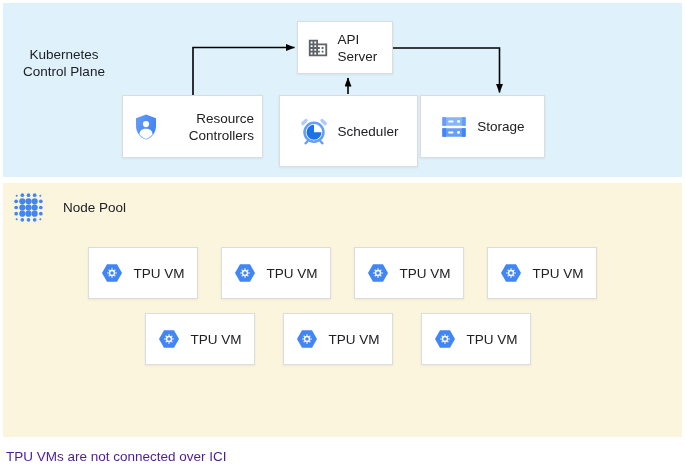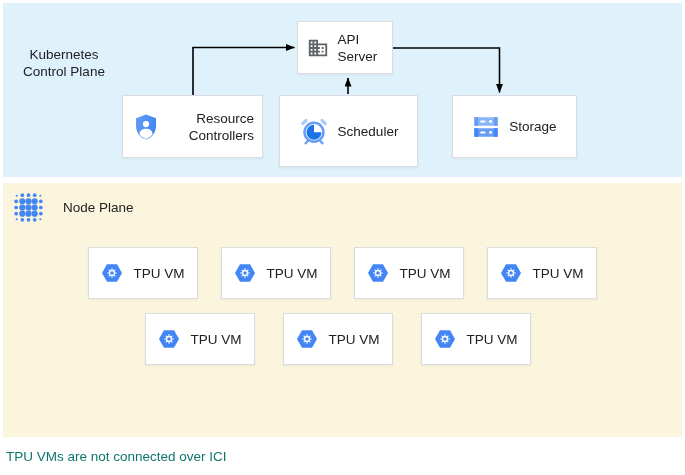--- a/index.html
+++ b/index.html
@@ -14,21 +14,21 @@
 
   .node {
     position:absolute; background:#ffffff; border:1px solid #DADCE0;
     box-shadow:0 1px 2px rgba(60,64,67,0.08);
     display:flex; align-items:center; justify-content:center;
     gap:9px; box-sizing:border-box; font-size:13.5px; line-height:17px;
   }
   #api-server   { left:297px; top:21px;  width:96px;  height:53px; }
   #res-ctrl     { left:122px; top:95px;  width:141px; height:63px;text-align:right; }
   #scheduler    { left:279px; top:95px;  width:139px; height:72px; }
-  #storage      { left:452px; top:95px;  width:125px; height:63px; }
+  #storage      { left:420px; top:95px;  width:125px; height:63px; }
 
   .node .lbl { white-space:pre-line; }
   #res-ctrl .lbl { width:84px; }
   #api-server .lbl { width:46px; }
 
   #cp-label {
     position:absolute; left:12px; top:21px; width:104px;
     text-align:center; font-size:13.5px; line-height:17px;margin-top:25px;
   }
 
@@ -38,21 +38,21 @@
   .tpu {
     position:absolute; width:110px; height:52px; top:0;
     background:#ffffff; border:1px solid #DADCE0;
     box-shadow:0 1px 2px rgba(60,64,67,0.08);
     display:flex; align-items:center; justify-content:center; gap:10px;
     box-sizing:border-box; font-size:13.5px;
   }
   .tpu-r1 { top:247px; }
   .tpu-r2 { top:313px; }
 
-  #caption { position:absolute; left:6px; top:449px; font-size:13.5px; color:#0f766e; }
+  #caption { position:absolute; left:6px; top:449px; font-size:13.5px; color:#4c1d95; }
 
   #arrows { position:absolute; left:0; top:0; pointer-events:none; }
   svg { display:block; }
 </style>
 </head>
 <body>
 
 <div id="canvas">
 
   <div class="region" id="cp-region"></div>
@@ -143,21 +143,21 @@
           <circle cx="30" cy="12" r="1.8"></circle>
             <circle cx="30" cy="18" r="1.8"></circle>
             <circle cx="30" cy="24" r="1.8"></circle>
           <circle cx="6.5" cy="6.5" r="1"></circle>
             <circle cx="29.5" cy="6.5" r="1"></circle>
           <circle cx="6.5" cy="29.5" r="1"></circle>
             <circle cx="29.5" cy="29.5" r="1"></circle>
         </g>
       </svg>
     </span>
-    <span class="lbl">Node Plane</span>
+    <span class="lbl">Node Pool</span>
   </div>
 
   <div class="tpu tpu-r1" style="left:88px">
     <span class="tpu-ic">
         <svg width="22" height="20" viewBox="0 0 24 22">
           <polygon points="1,11 6.5,1.5 17.5,1.5 23,11 17.5,20.5 6.5,20.5" fill="#4285F4"></polygon>
           <circle cx="12" cy="11" r="2.7" fill="none" stroke="#ffffff" stroke-width="1.5"></circle>
           <g fill="#ffffff">
             <circle cx="12" cy="6.6" r="0.9"></circle>
             <circle cx="12" cy="15.4" r="0.9"></circle>

